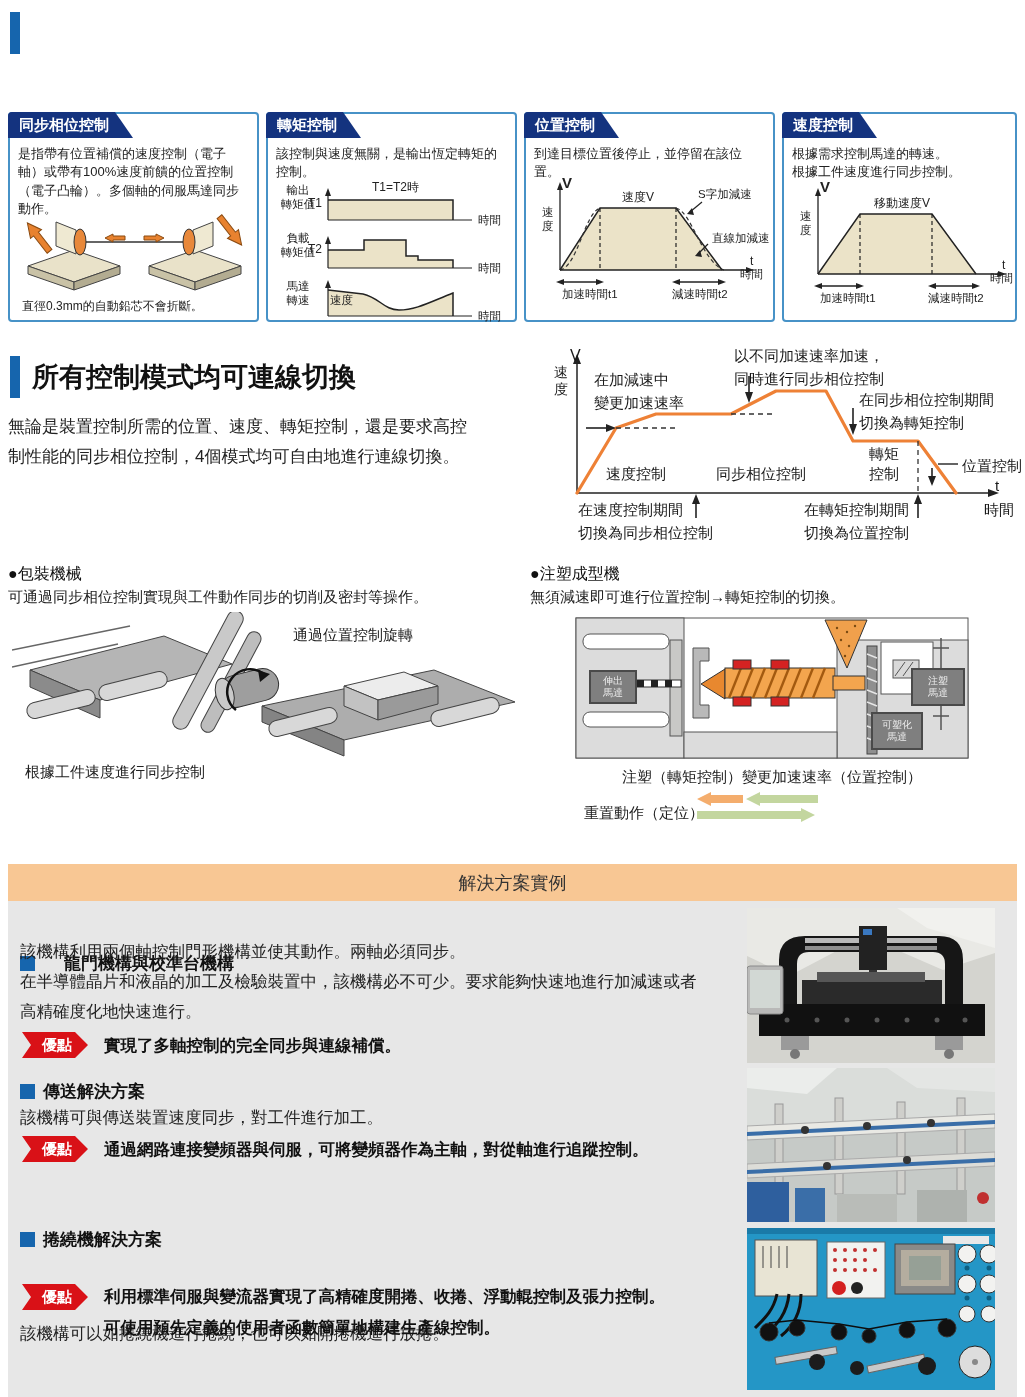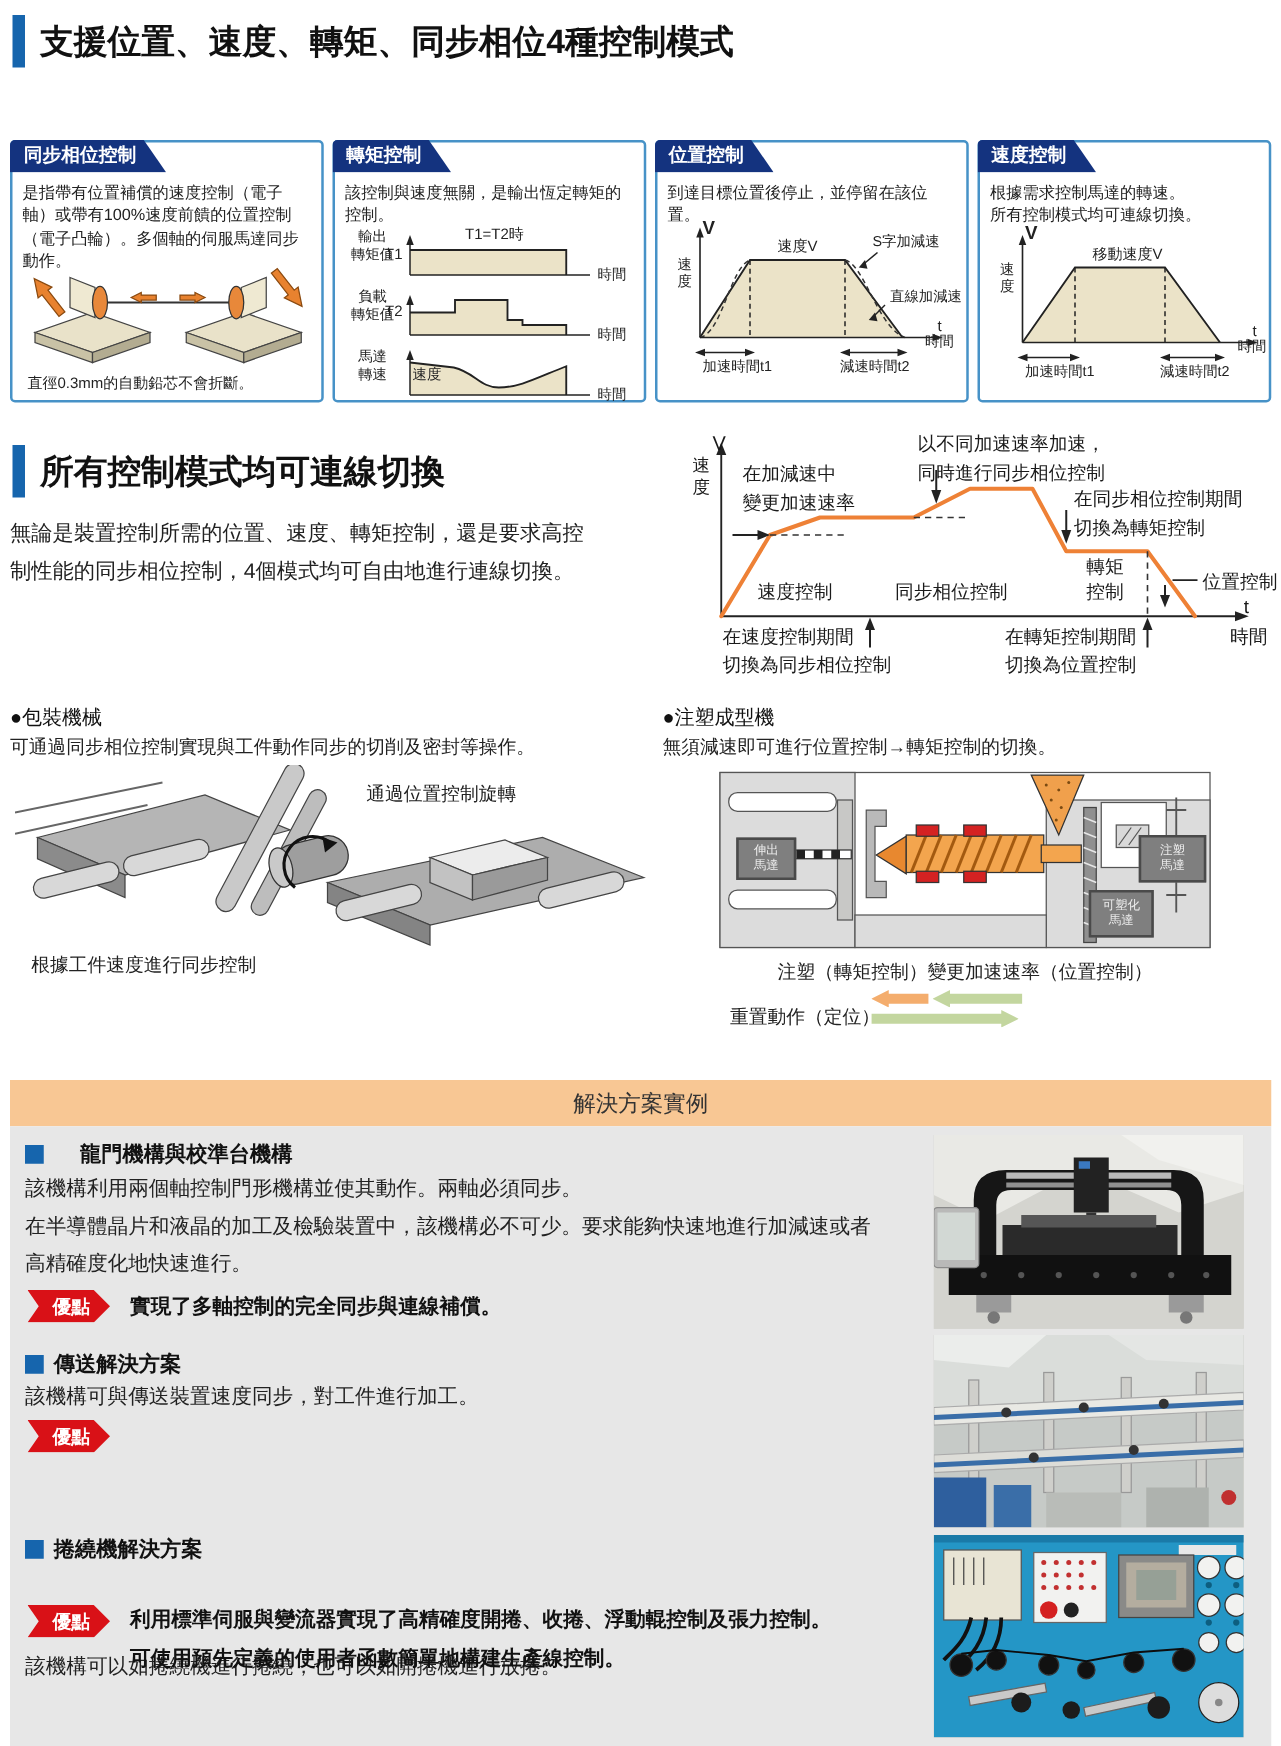--- a/index.html
+++ b/index.html
@@ -45,21 +45,20 @@
   .adv-text{position:absolute;font-size:16.5px;font-weight:bold;line-height:31px;color:#111;}
   .photo{position:absolute;left:747px;width:248px;overflow:hidden;background:#cfcfca;}
 </style>
 </head>
 <body>
 
 <div id="page">
 
   <div class="abs sec-title" style="left:10px;top:12px;">
     <div class="bluebar"></div>
-    <div>支援位置、速度、轉矩、同步相位4種控制模式</div>
   </div>
 
   <div class="mode-box" style="left:8px;width:251px;">
     <div class="mode-tab">同步相位控制</div>
     <div class="mode-desc">是指帶有位置補償的速度控制（電子軸）或帶有100%速度前饋的位置控制（電子凸輪）。多個軸的伺服馬達同步動作。</div>
     <svg class="abs" style="left:8px;top:90px;" width="233" height="88" viewBox="0 0 233 88">
       <line x1="66" y1="38" x2="167" y2="38" stroke="#333" stroke-width="1.5"></line>
 
       <polygon points="10,62 56,78 102,62 56,46" fill="#e9e2c9" stroke="#444"></polygon>
       <polygon points="10,62 56,78 56,86 10,70" fill="#c9c2a6" stroke="#444"></polygon>
@@ -156,21 +155,21 @@
     <div class="mini-label" style="left:186px;top:118px;">直線加減速</div>
     <div class="mini-label" style="left:224px;top:140px;font-size:12px;">t</div>
     <div class="mini-label" style="left:214px;top:154px;">時間</div>
     <div class="mini-label" style="left:36px;top:174px;">加速時間t1</div>
     <div class="mini-label" style="left:146px;top:174px;">減速時間t2</div>
   </div>
 
   <div class="mode-box" style="left:782px;width:235px;">
     <div class="mode-tab">速度控制</div>
     <div class="mode-desc preline">根據需求控制馬達的轉速。
-所有控制模式均可連線切換。</div>
+根據工件速度進行同步控制。</div>
     <svg class="abs" style="left:0;top:70px;" width="231" height="122" viewBox="0 0 231 122">
       <polygon points="34,90 76,30 148,30 192,90" fill="#ebe3c8" stroke="none"></polygon>
       <path d="M34,90 L76,30 L148,30 L192,90" fill="none" stroke="#222" stroke-width="1.5"></path>
       <line x1="76" y1="30" x2="76" y2="90" stroke="#222" stroke-width="1.2" stroke-dasharray="4,3"></line>
       <line x1="148" y1="30" x2="148" y2="90" stroke="#222" stroke-width="1.2" stroke-dasharray="4,3"></line>
       <line x1="34" y1="90" x2="216" y2="90" stroke="#222" stroke-width="1.3"></line>
       <polygon points="214,87 214,93 222,90" fill="#222"></polygon>
       <line x1="34" y1="90" x2="34" y2="10" stroke="#222" stroke-width="1.3"></line>
       <polygon points="31,12 37,12 34,4" fill="#222"></polygon>
       <line x1="36" y1="102" x2="74" y2="102" stroke="#222" stroke-width="1.3"></line>
@@ -352,35 +351,36 @@
   <div class="abs app-desc" style="left:622px;top:768px;">注塑（轉矩控制）</div>
   <div class="abs app-desc" style="left:742px;top:768px;">變更加速速率（位置控制）</div>
   <div class="blockarrow-left" style="left:697px;top:792px;width:46px;background:var(--arrow_orange,#f4ad6d);"></div>
   <div class="blockarrow-left" style="left:746px;top:792px;width:72px;background:var(--arrow_green,#c3d69f);"></div>
   <div class="abs app-desc" style="left:584px;top:804px;">重置動作（定位）</div>
   <div class="blockarrow-right" style="left:697px;top:808px;width:118px;background:var(--arrow_green,#c3d69f);"></div>
 
   <div class="banner">解決方案實例</div>
   <div class="graypanel"></div>
 
-  <div class="sol-title" style="left:20px;top:912px;gap:29px;">
+  <div class="sol-title" style="left:20px;top:952px;gap:29px;">
     <div class="bluesq"></div>
     <div>龍門機構與校準台機構</div>
   </div>
   <div class="sol-body preline" style="left:20px;top:936px;width:690px;">該機構利用兩個軸控制門形機構並使其動作。兩軸必須同步。
 在半導體晶片和液晶的加工及檢驗裝置中，該機構必不可少。要求能夠快速地進行加減速或者高精確度化地快速進行。</div>
   <div class="badge" style="left:22px;top:1032px;">優點</div>
   <div class="adv-text" style="left:104px;top:1030px;width:620px;">實現了多軸控制的完全同步與連線補償。</div>
 
   <div class="sol-title" style="left:20px;top:1080px;">
     <div class="bluesq"></div>
     <div>傳送解決方案</div>
   </div>
   <div class="sol-body" style="left:20px;top:1102px;width:690px;">該機構可與傳送裝置速度同步，對工件進行加工。</div>
   <div class="badge" style="left:22px;top:1136px;">優點</div>
+  <div class="adv-text" style="left:104px;top:1134px;width:620px;">通過網路連接變頻器與伺服，可將變頻器作為主軸，對從軸進行追蹤控制。</div>
 
   <div class="sol-title" style="left:20px;top:1228px;">
     <div class="bluesq"></div>
     <div>捲繞機解決方案</div>
   </div>
   <div class="sol-body" style="left:20px;top:1318px;width:690px;">該機構可以如捲繞機進行捲繞，也可以如開捲機進行放捲。</div>
   <div class="badge" style="left:22px;top:1284px;">優點</div>
   <div class="adv-text" style="left:104px;top:1281px;width:565px;">利用標準伺服與變流器實現了高精確度開捲、收捲、浮動輥控制及張力控制。可使用預先定義的使用者函數簡單地構建生產線控制。</div>
 
   <div class="photo" style="top:908px;height:155px;">

